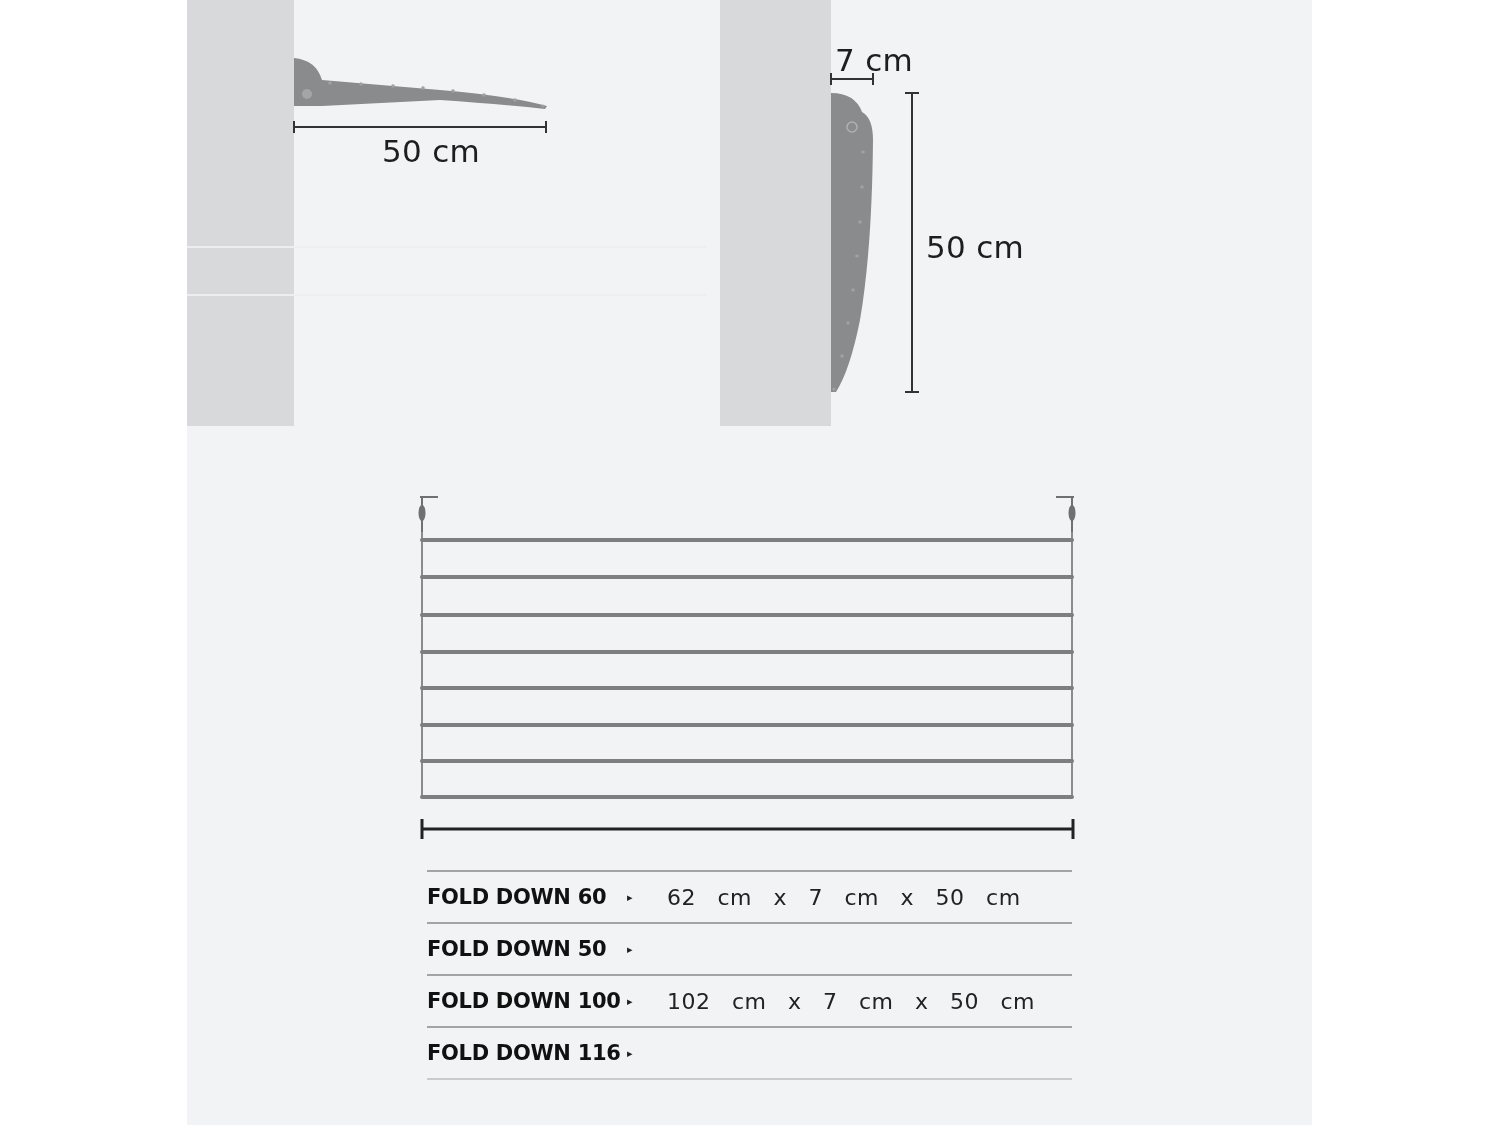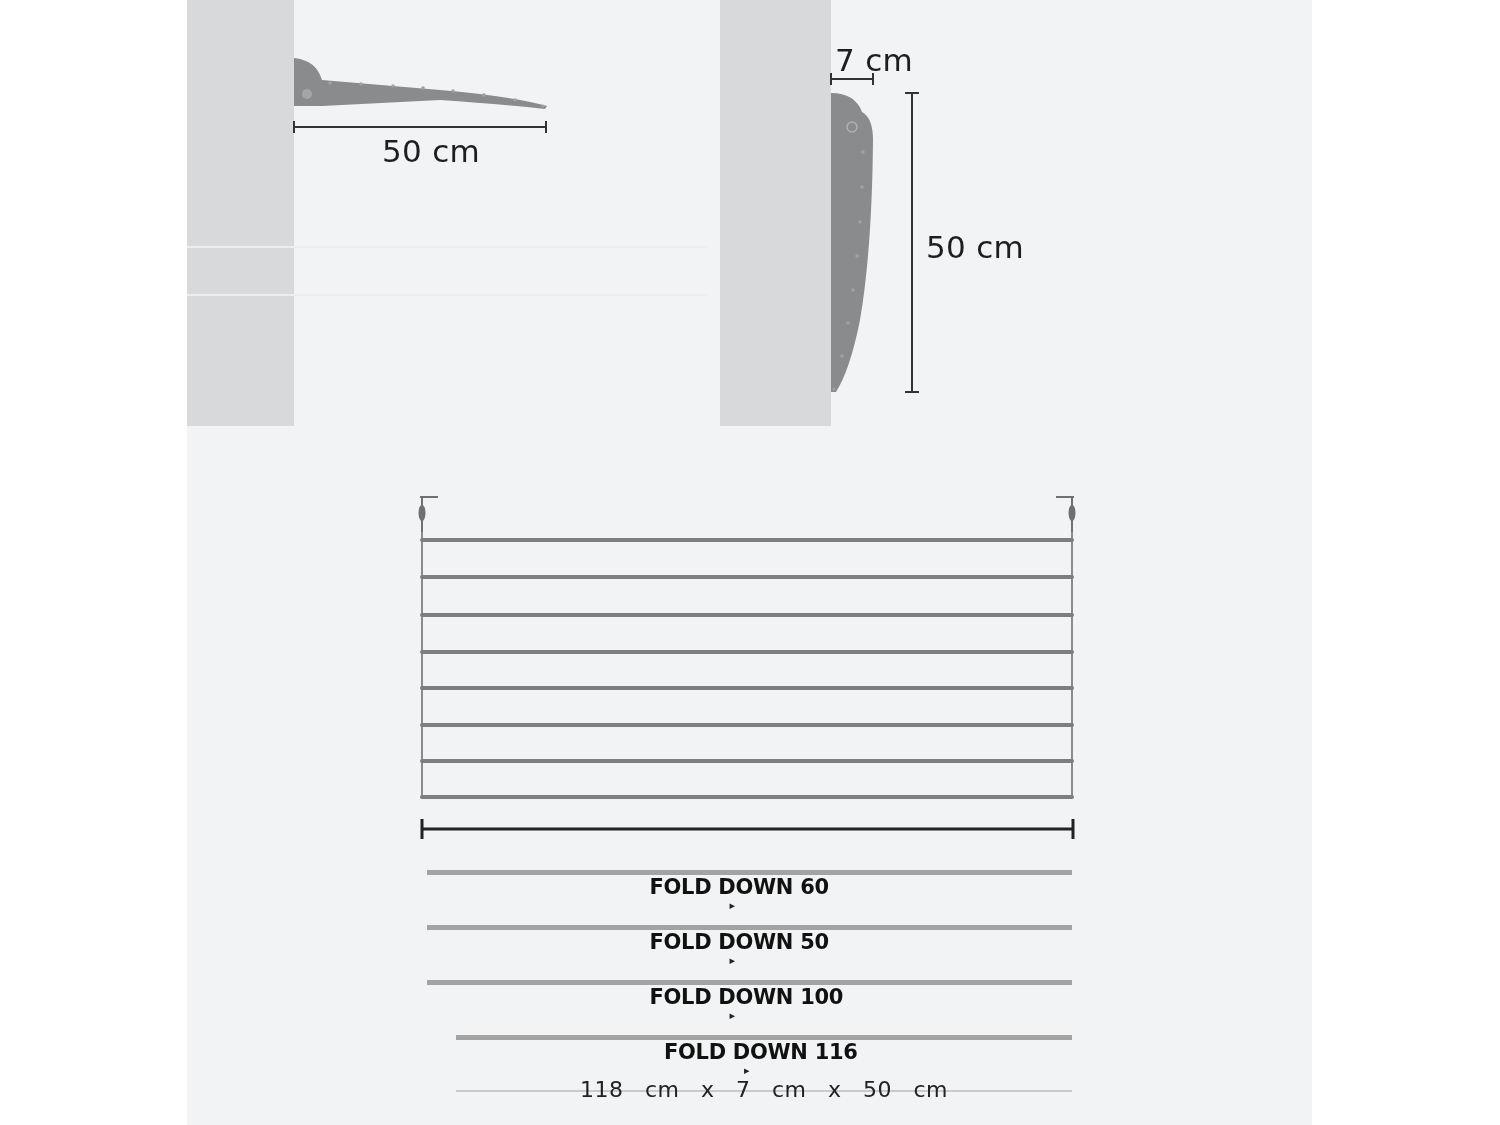--- a/index.html
+++ b/index.html
@@ -4,22 +4,22 @@
 <style>
   html, body { margin: 0; padding: 0; background: #ffffff; }
   body { width: 1500px; height: 1125px; position: relative; overflow: hidden;
          font-family: "DejaVu Sans", sans-serif; }
   .panel { position: absolute; left: 187px; top: 0; width: 1125px; height: 1125px; background: #f2f3f4; }
   .wall { position: absolute; background: #d8d9db; }
   .seam { position: absolute; height: 2px; background: #eceef0; }
   .label { position: absolute; font-size: 31px; color: #1e1e1e; letter-spacing: 0.3px; }
   svg { position: absolute; left: 0; top: 0; }
   .spec-table { position: absolute; left: 427px; top: 870px; width: 645px; }
-  .spec-row { height: 50px; border-top: 5px solid #a3a3a3; display: flex; align-items: center; position: relative; flex-direction: column; }
-  .spec-row:last-child { border-bottom: 2px solid #c9cacc; margin-left: 29px; }
+  .spec-row { height: 50px; border-top: 2px solid #a3a3a3; display: flex; align-items: center; position: relative; }
+  .spec-row:last-child { border-bottom: 2px solid #c9cacc; }
   .model { font-weight: bold; font-size: 21px; color: #111; width: 200px; letter-spacing: -0.3px; }
   .arrow { font-size: 11px; color: #222; width: 40px; }
   .dims { font-size: 22px; color: #222; word-spacing: 14px; letter-spacing: 0.5px; }
 </style>
 </head>
 <body>
 
 <div class="panel"></div>
 
 <div class="wall" style="left:187px; top:0; width:107px; height:426px;"></div>
@@ -108,27 +108,28 @@
 </svg>
 
 <div class="label" style="left:382px; top:133px;">50 cm</div>
 <div class="label" style="left:835px; top:42px;">7 cm</div>
 <div class="label" style="left:926px; top:229px;">50 cm</div>
 
 <div class="spec-table">
   <div class="spec-row">
     <span class="model">FOLD DOWN 60</span>
     <span class="arrow">▸</span>
+    <span class="dims">62 cm x 7 cm x 50 cm</span>
   </div>
   <div class="spec-row">
     <span class="model">FOLD DOWN 50</span>
     <span class="arrow">▸</span>
   </div>
   <div class="spec-row">
     <span class="model">FOLD DOWN 100</span>
     <span class="arrow">▸</span>
+    <span class="dims">102 cm x 7 cm x 50 cm</span>
   </div>
   <div class="spec-row">
     <span class="model">FOLD DOWN 116</span>
     <span class="arrow">▸</span>
-    <span class="dims">118 cm x 7 cm x 50 cm</span>
   </div>
 </div>
 
 </body></html>

